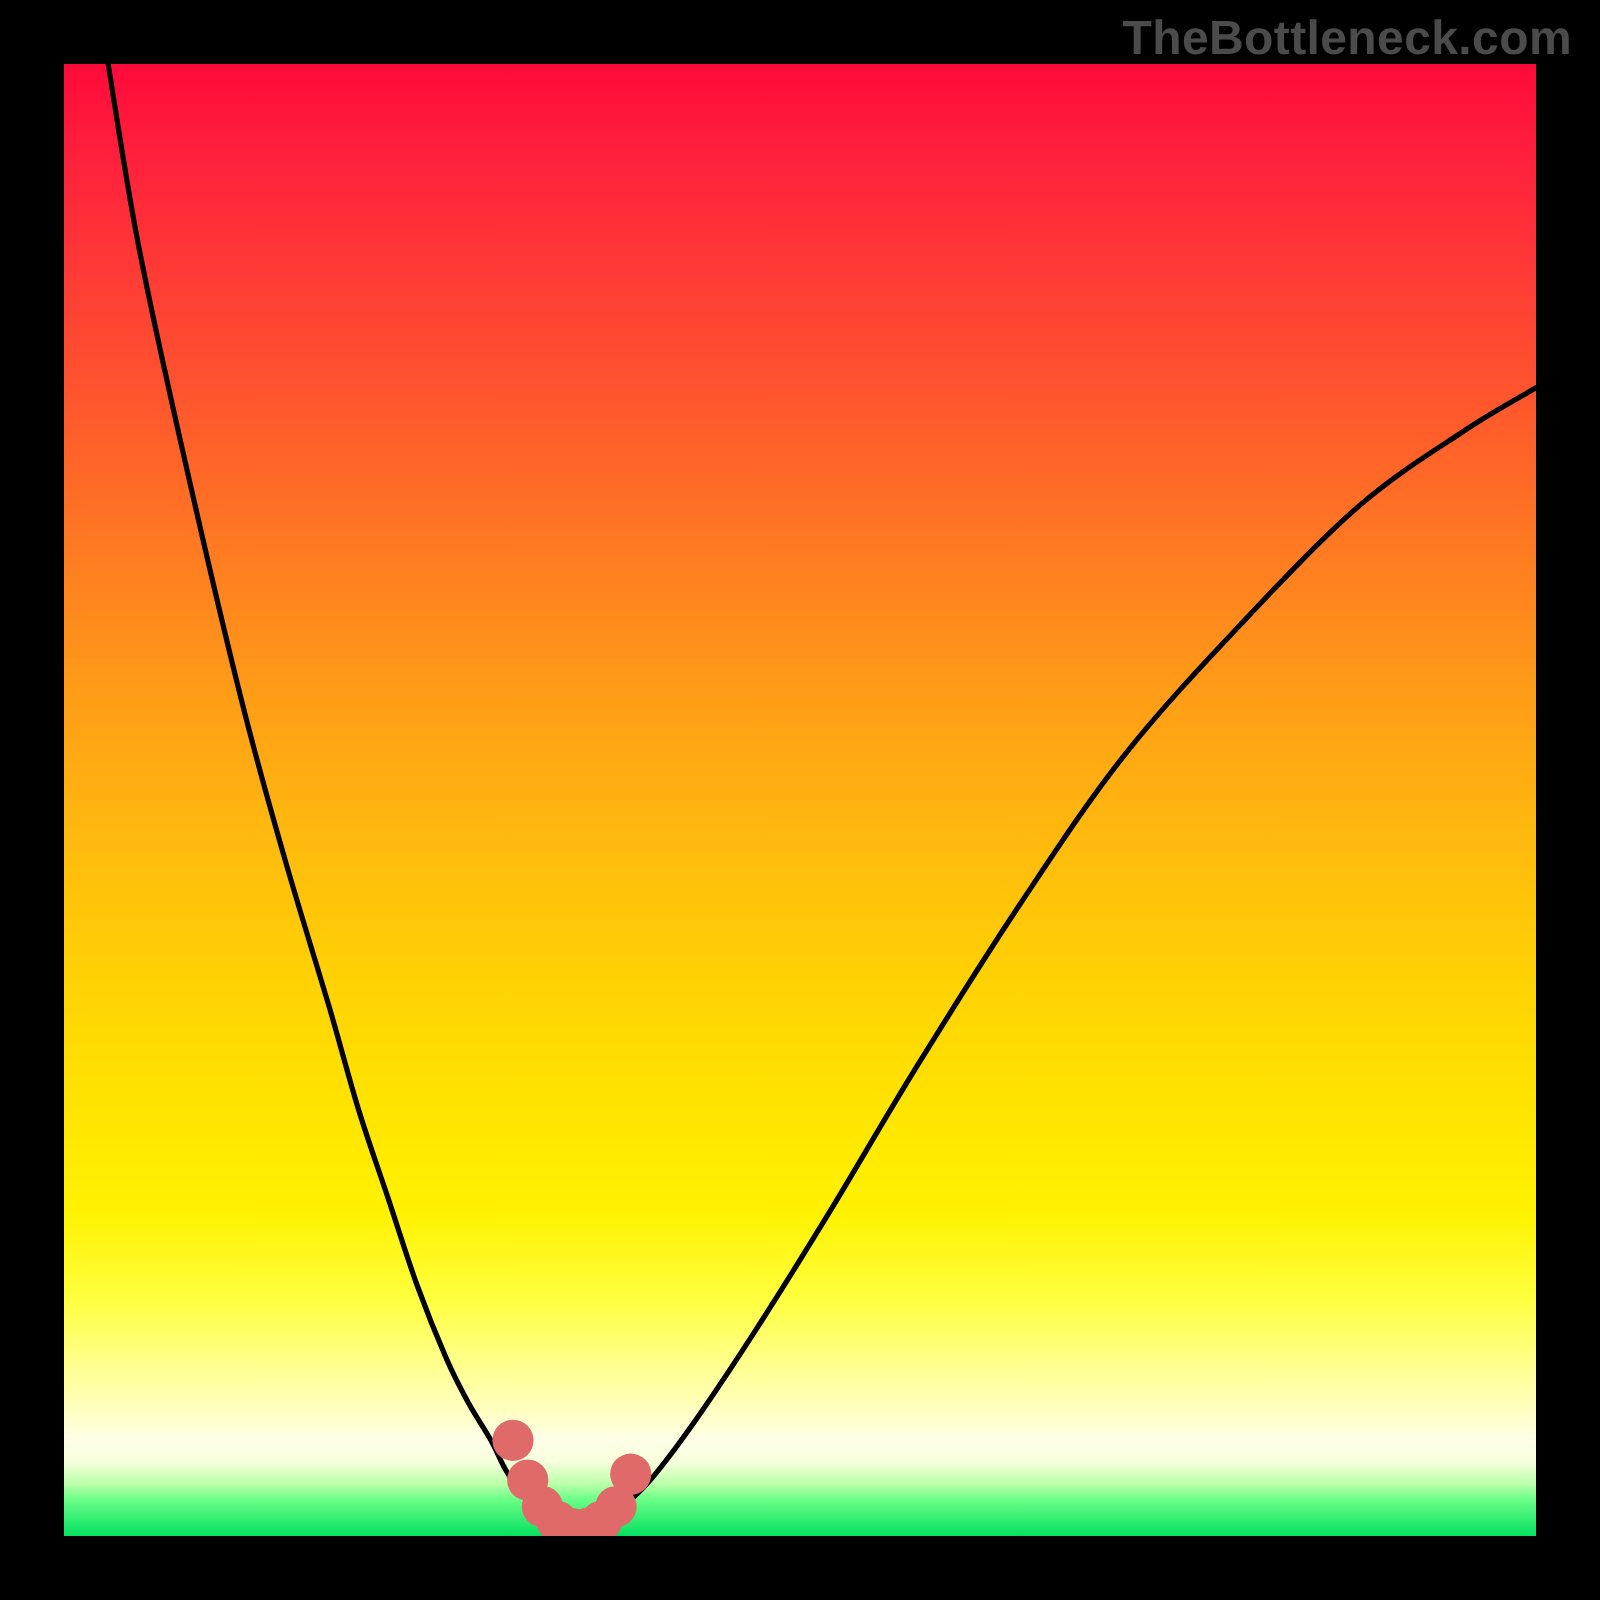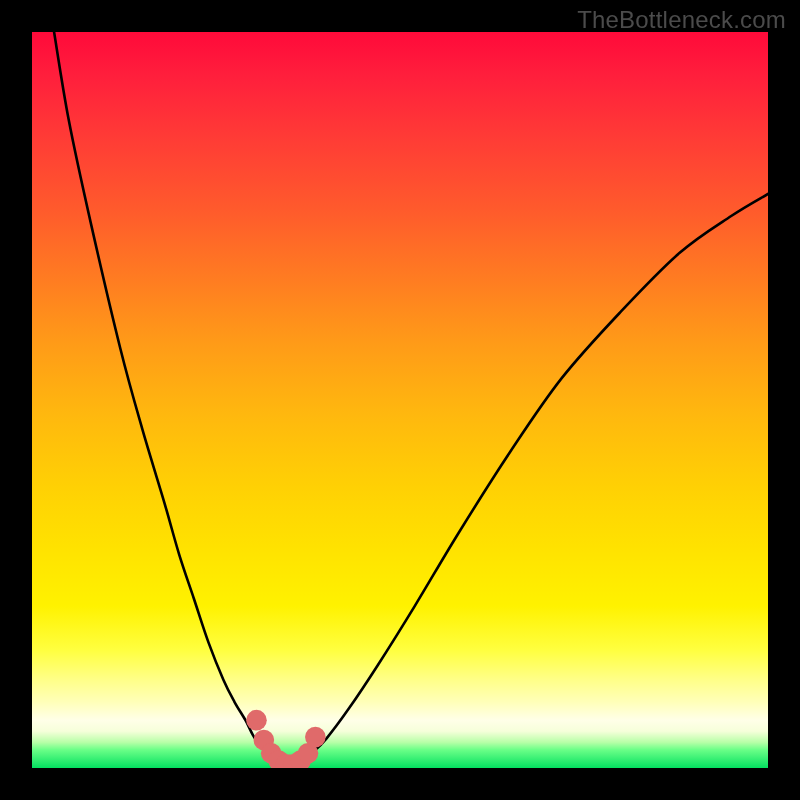--- a/index.html
+++ b/index.html
@@ -10,20 +10,21 @@
     background: #000;
     overflow: hidden;
   }
   .frame {
     position: absolute;
     top: 0;
     left: 0;
     width: 800px;
     height: 680px;
     background: #000;
+    font-weight: bold;
   }
   .plot {
     position: absolute;
     top: 32px;
     left: 32px;
     width: 736px;
     height: 736px;
     overflow: hidden;
   }
   .gradient {

